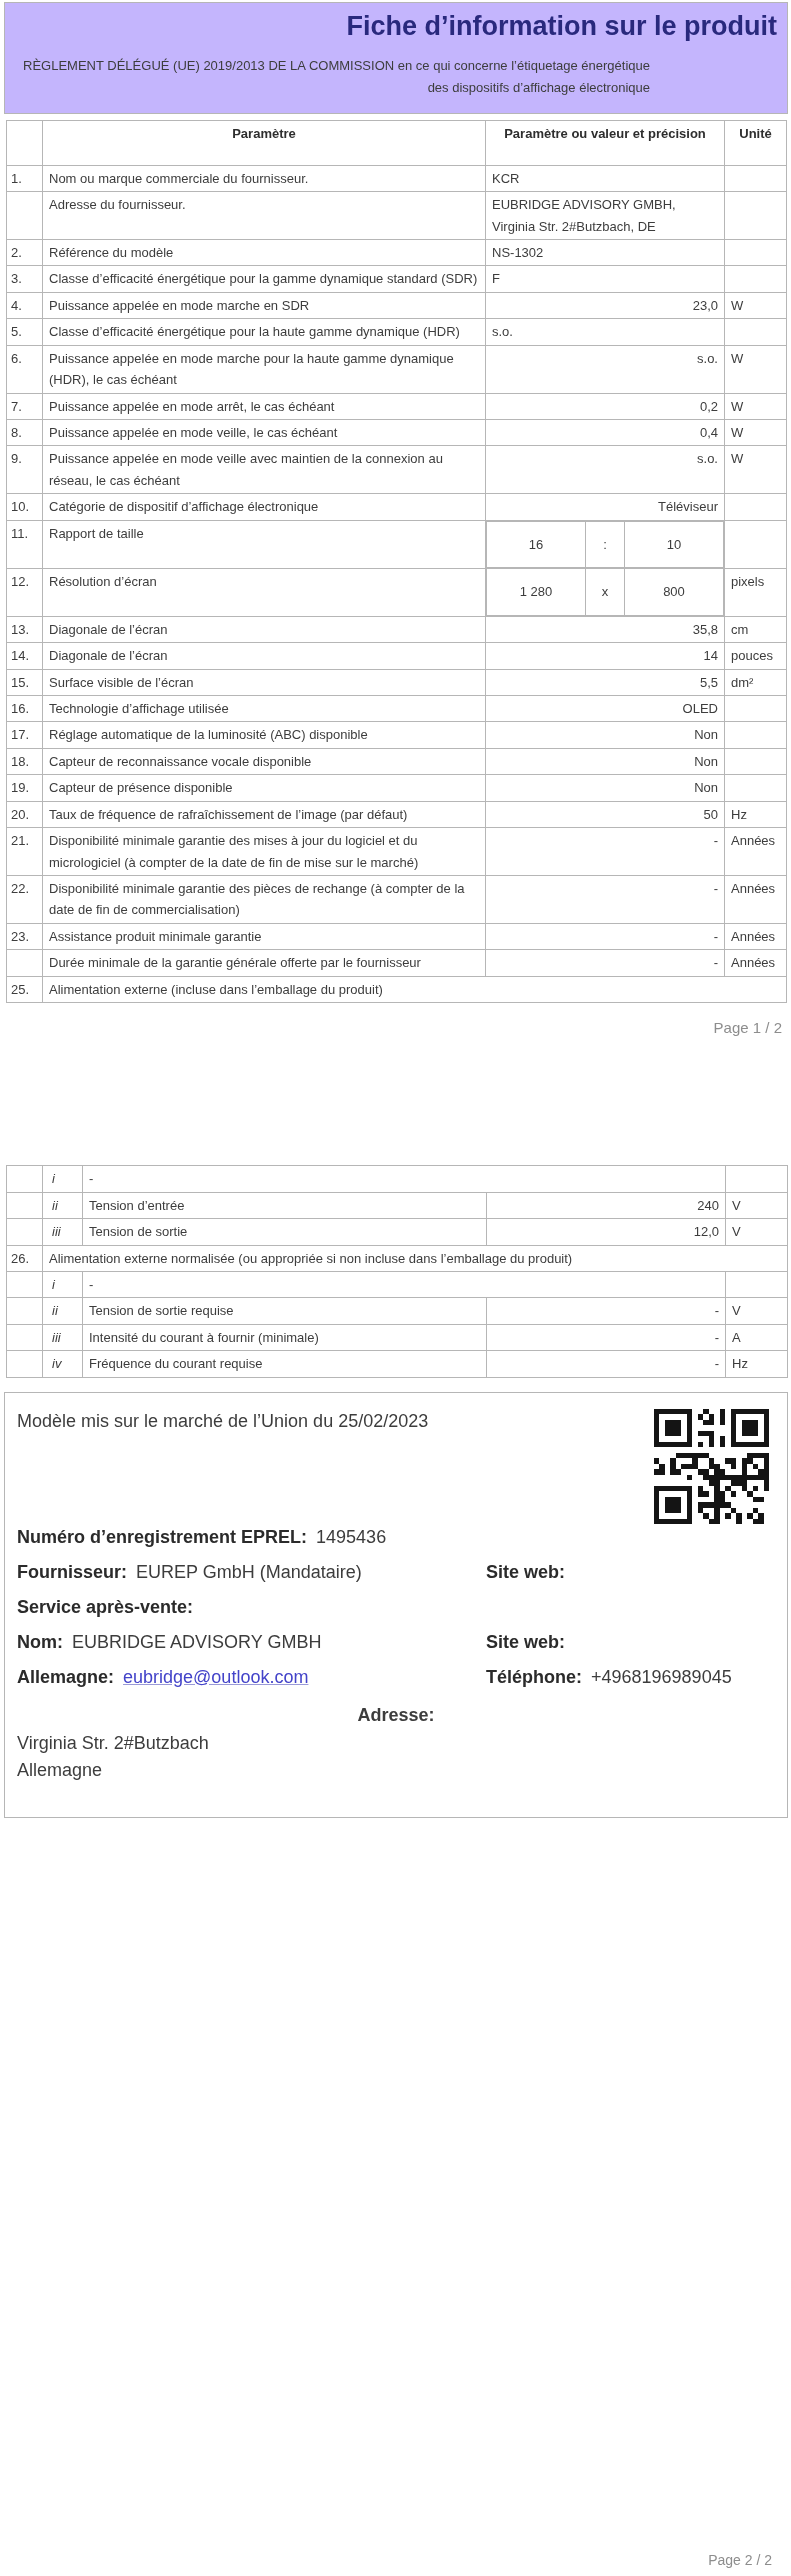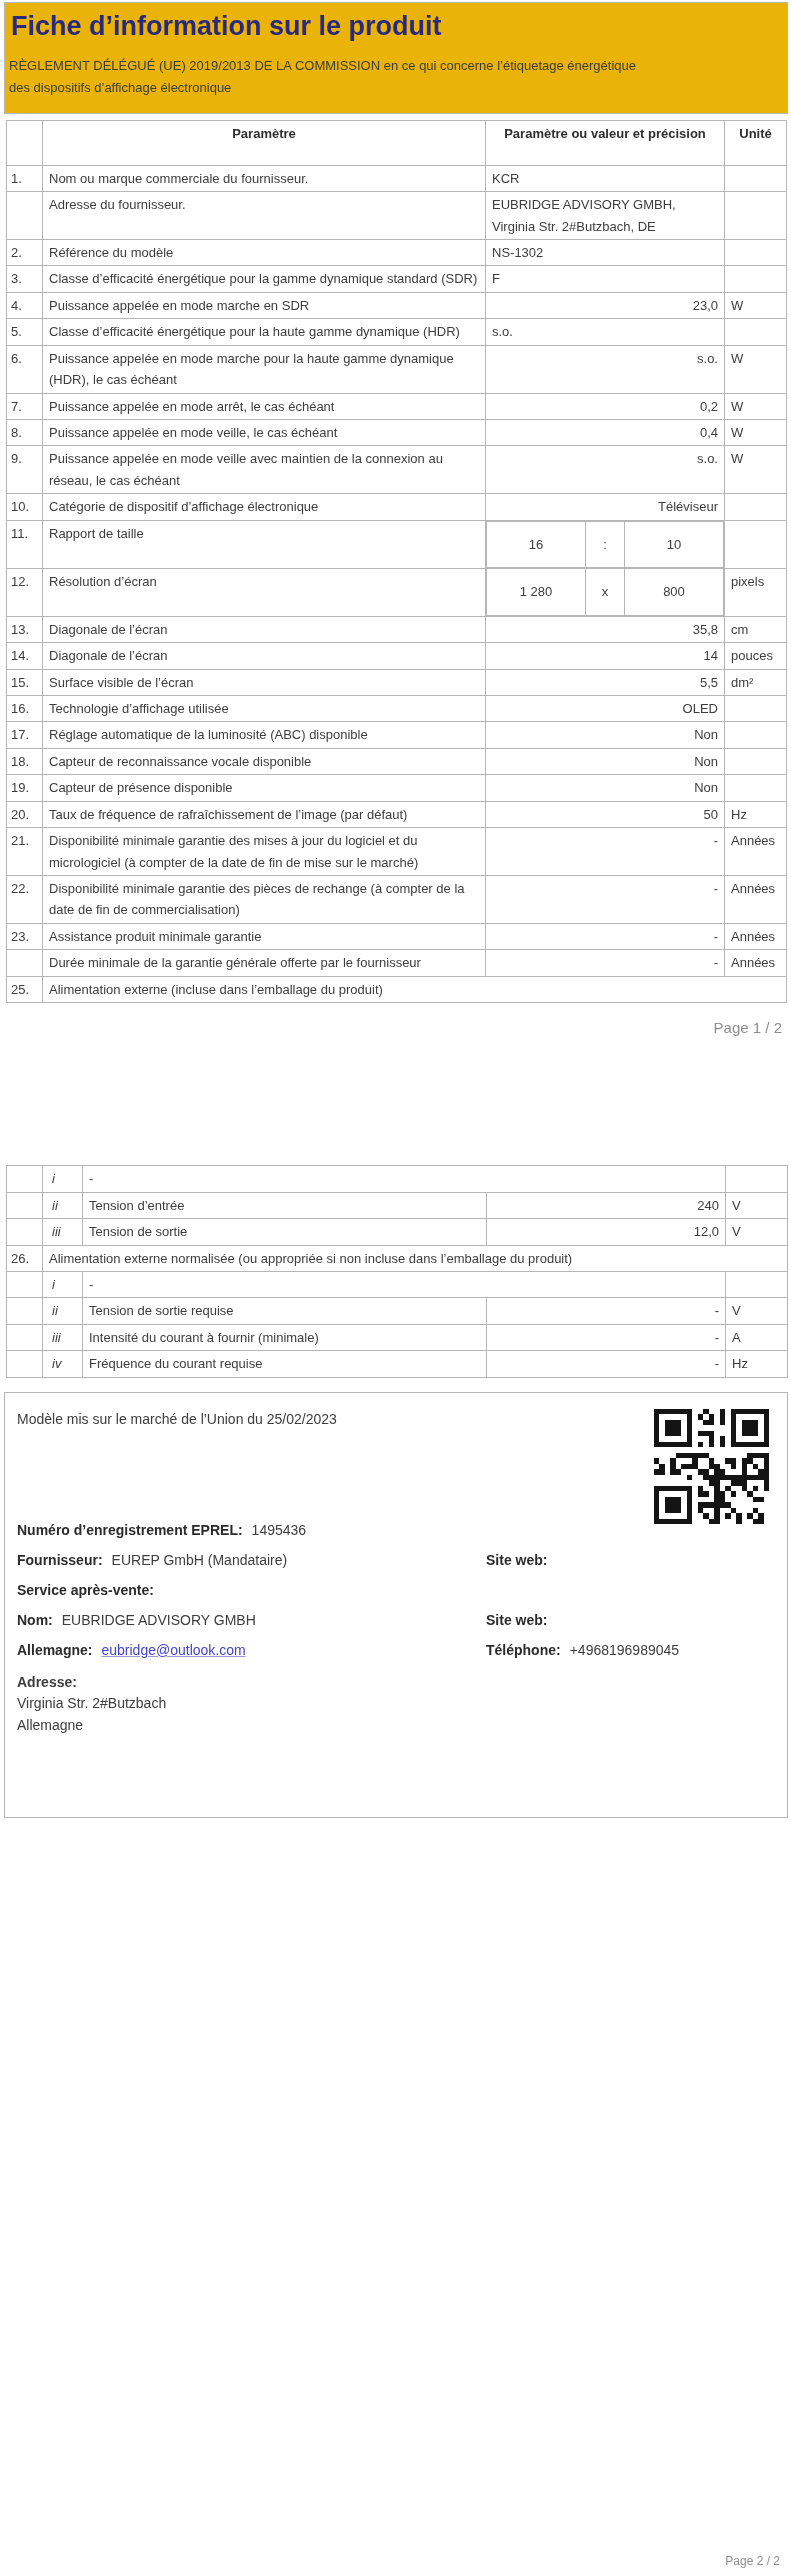--- a/index.html
+++ b/index.html
@@ -4,21 +4,21 @@
 <style>
   html,body{margin:0;padding:0;}
   body{
     width:792px;height:2576px;position:relative;overflow:hidden;
     background:#ffffff;color:#3a3a3a;
     font-family:"Liberation Sans",sans-serif;
   }
   
   .hbox{
     margin:2px 4px 0 4px;border:1px solid #b6b6b6;
-    padding:8px 10px 12px 2px;background:#eab308;
+    padding:8px 10px 12px 10px;background:#c4b5fd;text-align:right;
   }
   .title{
     margin:0 0 13px 4px;font-size:27px;font-weight:bold;color:#29297d;
   }
   .reg{
     margin:0 0 2px 2px;font-size:13px;line-height:1.7;max-width:633px;color:#3d3d3d;
   }
   
   table{
     border-collapse:collapse;table-layout:fixed;width:780px;
@@ -37,32 +37,32 @@
   .R{text-align:right;}
   .split{padding:0;display:flex;}
   .sub{flex:1;text-align:center;padding:12px 4px;}
   .sub + .sub{border-left:1px solid #b6b6b6;}
   .mid{flex:0 0 30px;}
   
   .pg1{
     text-align:right;font-size:15px;color:#8d8d8d;margin:16px 10px 0 0;
   }
   .pg2{
-    position:absolute;right:12px;bottom:8px;font-size:12px;color:#8d8d8d;
+    position:absolute;right:20px;bottom:8px;font-size:14px;color:#8d8d8d;
   }
   
   .fbox{
     margin:14px 4px 0 4px;border:1px solid #b6b6b6;box-sizing:border-box;
-    height:426px;padding:18px 12px 0 12px;position:relative;font-size:14px;
+    height:426px;padding:18px 12px 0 12px;position:relative;font-size:18px;
   }
   .model-line{margin:0 0 95px 0;color:#3d3d3d;}
   .frow{display:flex;margin-bottom:14px;align-items:flex-start;}
   .fleft{flex:0 0 469px;}
   .fright{flex:1;}
-  .lbl{font-weight:bold;color:#2b2b2b;}
+  .lbl{font-weight:bold;color:#2b2b2b;text-align:center;}
   .lval{margin-left:9px;color:#3d3d3d;}
   a.link{color:#4343c9;text-decoration:underline;text-decoration-color:#9a9ad8;cursor:pointer;}
   .eprel-link{display:inline-block;width:228px;word-break:break-all;line-height:1.55;}
   .addr-line{line-height:1.55;color:#3d3d3d;}
   .qr{position:absolute;top:16px;right:18px;width:115px;height:115px;}
 </style>
 </head>
 <body>
 
 <div class="hbox">

